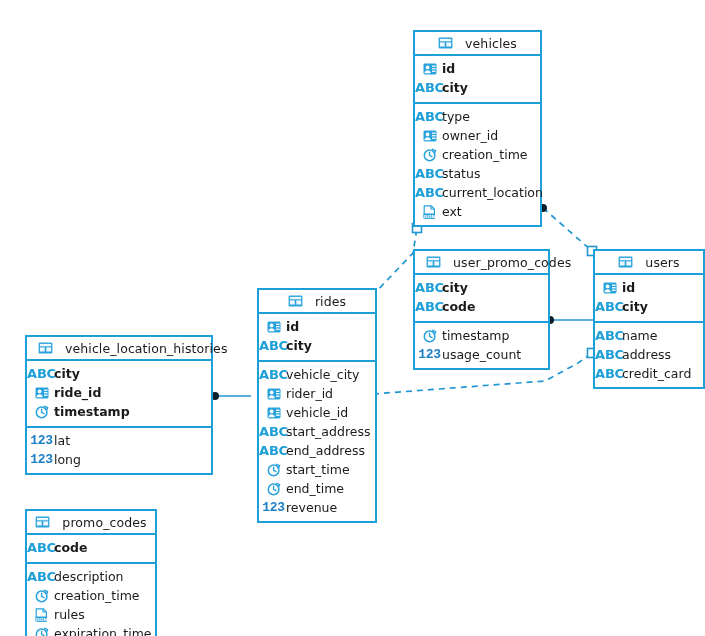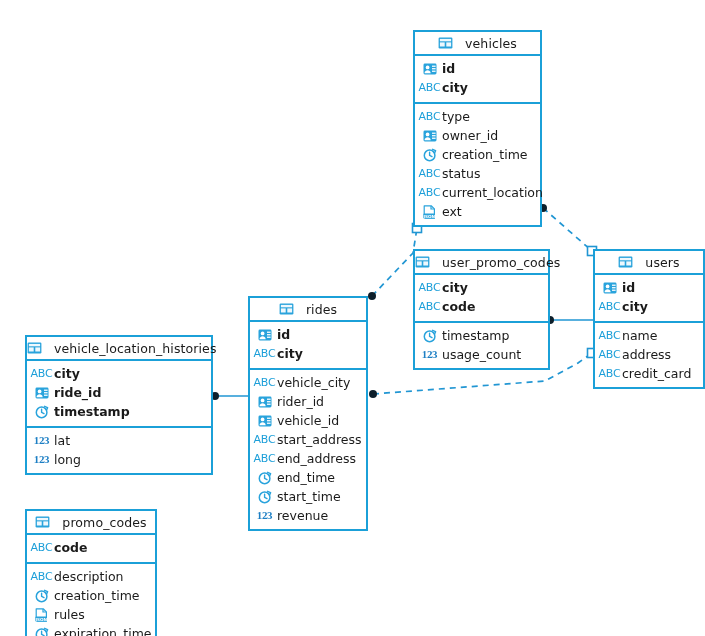--- a/index.html
+++ b/index.html
@@ -42,21 +42,21 @@
     display: flex;
     align-items: center;
     justify-content: center;
     gap: 12px;
     padding: 0 6px;
     border-bottom: 2px solid #1ba0d8;
     background: #ffffff;
   }
   .tbl-header.left {
     justify-content: space-between;
-    padding-left: 0;
+    padding-left: 11px;
   }
   .tbl-title {
     font-size: 12.5px;
     color: #1a1a1a;
     white-space: nowrap;
     letter-spacing: 0.1px;
   }
   .tbl-section {
     padding: 3px 0 4px 0;
   }
@@ -83,29 +83,29 @@
     display: inline-flex;
     align-items: center;
     justify-content: center;
     width: 15px;
     height: 15px;
     flex: 0 0 15px;
   }
   .ico svg { display: block; }
   .ico-abc {
     font-family: "DejaVu Sans", "Liberation Sans", sans-serif;
-    font-size: 11px;
-    font-weight: normal;
+    font-size: 13px;
+    font-weight: bold;
     color: #1d9fd9;
     letter-spacing: -0.2px;
     line-height: 1;
   }
   .ico-123 {
-    font-family: Liberation Serif, serif;
-    font-size: 11px;
+    font-family: Liberation Mono, monospace;
+    font-size: 13px;
     font-weight: bold;
     color: #1d7fc4;
     letter-spacing: -0.3px;
     line-height: 1;
   }
 </style>
 </head>
 <body>
 
 <div id="canvas">
@@ -316,21 +316,21 @@
           <span class="col-name">address</span>
         </div>
         <div class="col-row">
           <span class="ico">
             <span class="ico-abc">ABC</span>
           </span>
           <span class="col-name">credit_card</span>
         </div>
       </div>
     </div>
-    <div class="table-node" style="left: 248px; top: 288px; width: 120px; margin-top: 8px;">
+    <div class="table-node" style="left: 257px; top: 288px; width: 120px;">
       <div class="tbl-header">
         <span class="ico">
           <svg width="15" height="12" viewBox="0 0 15 12">
             <rect x="0.6" y="0.6" width="13.8" height="10.8" rx="1.2" fill="#29a3dc"></rect>
             <rect x="1.9" y="1.9" width="11.2" height="2.4" fill="#ffffff" opacity="0.92"></rect>
             <rect x="1.9" y="5.4" width="4.8" height="4.1" fill="#ffffff" opacity="0.92"></rect>
             <rect x="8.3" y="5.4" width="4.8" height="4.1" fill="#ffffff" opacity="0.92"></rect>
           </svg>
         </span>
         <span class="tbl-title">rides</span>
@@ -402,31 +402,31 @@
           <span class="col-name">end_address</span>
         </div>
         <div class="col-row">
           <span class="ico">
             <svg width="14" height="14" viewBox="0 0 14 14">
               <circle cx="6.6" cy="7.4" r="5.3" fill="none" stroke="#29a3dc" stroke-width="1.5"></circle>
               <path d="M6.6 4.2 L6.6 7.4 L9.0 8.6" fill="none" stroke="#29a3dc" stroke-width="1.4" stroke-linecap="round"></path>
               <path d="M9.6 1.3 L12.6 2.6 L11.6 4.9" fill="none" stroke="#29a3dc" stroke-width="1.4" stroke-linecap="round" stroke-linejoin="round"></path>
             </svg>
           </span>
+          <span class="col-name">start_time</span>
+        </div>
+        <div class="col-row">
+          <span class="ico">
+            <svg width="14" height="14" viewBox="0 0 14 14">
+              <circle cx="6.6" cy="7.4" r="5.3" fill="none" stroke="#29a3dc" stroke-width="1.5"></circle>
+              <path d="M6.6 4.2 L6.6 7.4 L9.0 8.6" fill="none" stroke="#29a3dc" stroke-width="1.4" stroke-linecap="round"></path>
+              <path d="M9.6 1.3 L12.6 2.6 L11.6 4.9" fill="none" stroke="#29a3dc" stroke-width="1.4" stroke-linecap="round" stroke-linejoin="round"></path>
+            </svg>
+          </span>
           <span class="col-name">end_time</span>
-        </div>
-        <div class="col-row">
-          <span class="ico">
-            <svg width="14" height="14" viewBox="0 0 14 14">
-              <circle cx="6.6" cy="7.4" r="5.3" fill="none" stroke="#29a3dc" stroke-width="1.5"></circle>
-              <path d="M6.6 4.2 L6.6 7.4 L9.0 8.6" fill="none" stroke="#29a3dc" stroke-width="1.4" stroke-linecap="round"></path>
-              <path d="M9.6 1.3 L12.6 2.6 L11.6 4.9" fill="none" stroke="#29a3dc" stroke-width="1.4" stroke-linecap="round" stroke-linejoin="round"></path>
-            </svg>
-          </span>
-          <span class="col-name">start_time</span>
         </div>
         <div class="col-row">
           <span class="ico">
             <span class="ico-123">123</span>
           </span>
           <span class="col-name">revenue</span>
         </div>
       </div>
     </div>
     <div class="table-node" style="left: 25px; top: 335px; width: 188px;">

